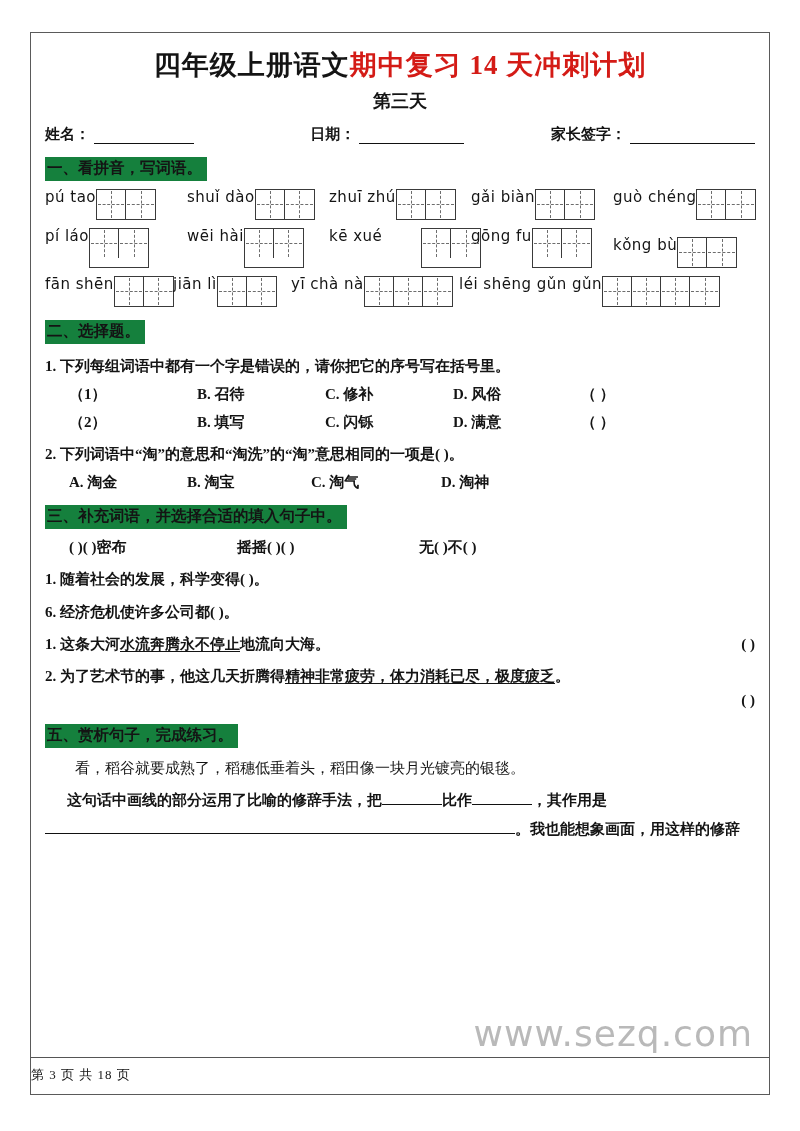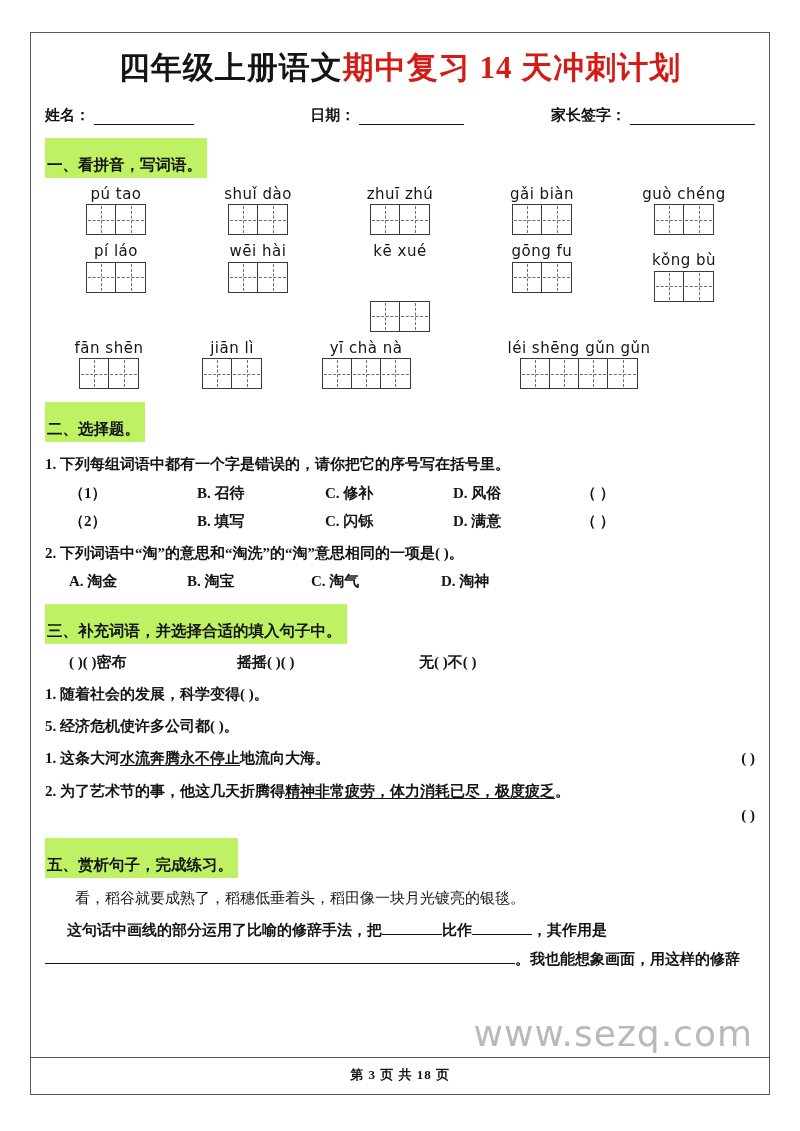--- a/index.html
+++ b/index.html
@@ -3,44 +3,44 @@
 <meta charset="utf-8">
 <style>
   html,body{margin:0;padding:0;background:#fff;}
   body{width:800px;height:1131px;position:relative;
        font-family:"Liberation Serif","DejaVu Serif",serif;color:#141414;}
   .page{position:absolute;left:30px;top:32px;width:740px;height:1063px;
         border:1.5px solid #5a5a5a;box-sizing:border-box;background:#fff;}
   .inner{position:absolute;left:14px;top:6px;right:14px;}
 
   
-  .title{text-align:center;font-size:31px;font-weight:bold;letter-spacing:1px;
+  .title{text-align:center;font-size:27px;font-weight:bold;letter-spacing:1px;
          line-height:1.25;white-space:nowrap;margin-top:10px;}
   .title .red{color:#d41b16;}
   .subtitle{text-align:center;font-size:18px;font-weight:bold;margin-top:6px;}
 
   
-  .meta{display:flex;margin-top:18px;font-size:15px;font-weight:bold;}
+  .meta{display:flex;margin-top:12px;font-size:15px;font-weight:bold;}
   .meta .cell{display:flex;align-items:flex-end;white-space:nowrap;}
   .meta .c1{width:270px;}
   .meta .c2{width:245px;}
   .meta .c3{flex:1;font-family:Liberation Serif, serif;}
   .rule{display:inline-block;border-bottom:1.4px solid #111;height:1px;}
   .r-name{width:100px;margin-left:4px;}
   .r-date{width:105px;margin-left:4px;}
   .r-sign{width:125px;margin-left:4px;}
 
   
-  .sec{font-size:15.5px;font-weight:bold;background:#bef264;
-       display:inline-block;padding:17px 5px 2px 2px;margin-top:13px;
+  .sec{font-size:15.5px;font-weight:bold;background:#15803d;
+       display:inline-block;padding:1px 5px 2px 2px;margin-top:13px;
        white-space:nowrap;}
 
   
   .pyrow{display:flex;margin-top:8px;}
-  .pygroup{display:flex;flex-direction:column;align-items:center;}
+  .pygroup{display:flex;}
   .py{font-family:"DejaVu Sans","Liberation Sans",sans-serif;
       font-size:15px;letter-spacing:.5px;white-space:nowrap;
       margin-bottom:2px;line-height:1.1;}
   .tz{display:flex;border:1.4px solid #3a3a3a;}
   .tzc{width:29px;height:29px;position:relative;box-sizing:border-box;
        border-right:1.2px solid #3a3a3a;}
   .tzc:last-child{border-right:none;}
   .tzc:before{content:"";position:absolute;left:50%;top:1px;bottom:1px;
        border-left:1px dashed #6d6d6d;}
   .tzc:after{content:"";position:absolute;top:50%;left:1px;right:1px;
@@ -54,35 +54,36 @@
   .ul{text-decoration:underline;text-underline-offset:2px;}
   .blank{display:inline-block;border-bottom:1.4px solid #111;height:1px;}
   .b-long{width:470px;}
   .b-mid{width:60px;}
   .b-tail{width:430px;}
   .quote{font-size:15px;font-weight:normal;font-family:"Liberation Serif",serif;
          margin-top:10px;margin-left:30px;line-height:1.4;}
 
   
   .footline{position:absolute;left:0;right:0;bottom:36px;border-top:1.2px solid #555;}
-  .footer{position:absolute;left:0;right:0;bottom:10px;text-align:center;
-          font-size:13px;font-weight:bold;letter-spacing:1px;}
+  .footer{position:absolute;left:0;right:0;bottom:10px;text-align:left;
+          font-size:13px;font-weight:normal;letter-spacing:1px;}
   .watermark{position:absolute;right:16px;bottom:40px;font-size:36px;color:#b9b9b9;
           font-family:"DejaVu Sans","Liberation Sans",sans-serif;letter-spacing:1px;}
 </style>
 </head>
 <body>
 
 <div class="page">
   <div class="inner">
 
     
     <div class="title">
       <span>四年级上册语文</span><span class="red">期中复习 14 天冲刺计划</span>
     </div>
+    <div class="subtitle">第三天</div>
 
     
     <div class="meta">
       <div class="cell c1">
         <span>姓名：</span>
         <span class="rule r-name"></span>
       </div>
       <div class="cell c2">
         <span>日期：</span>
         <span class="rule r-date"></span>
@@ -234,21 +235,21 @@
     </div>
 
     
     <div class="sec">三、补充词语，并选择合适的填入句子中。</div>
     <div class="opts" style="margin-left:24px">
       <span class="o" style="width:168px">(    )(    )密布</span>
       <span class="o" style="width:182px">摇摇(    )(    )</span>
       <span class="o">无(    )不(    )</span>
     </div>
     <div class="q">1. 随着社会的发展，科学变得(              )。</div>
-    <div class="q">5. 经济危机使许多公司都(              )。</div>
+    <div class="q">6. 经济危机使许多公司都(              )。</div>
 
     
     <div class="q">
       <span>1. 这条大河</span><span class="ul">水流奔腾永不停止</span><span>地流向大海。</span>
       <span style="float:right">(                )</span>
     </div>
     <div class="q">
       <span>2. 为了艺术节的事，他这几天折腾得</span><span class="ul">精神非常疲劳，体力消耗已尽，极度疲乏</span><span>。</span>
     </div>
     <div class="q" style="text-align:right;margin-top:4px">

